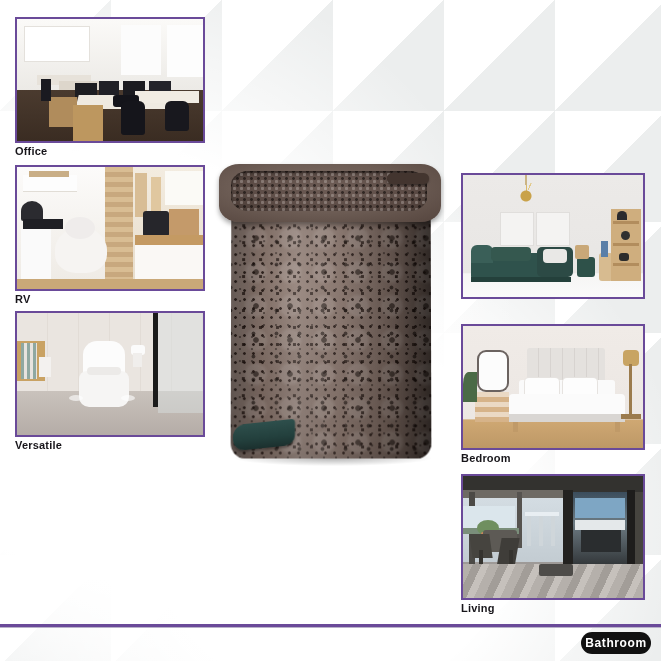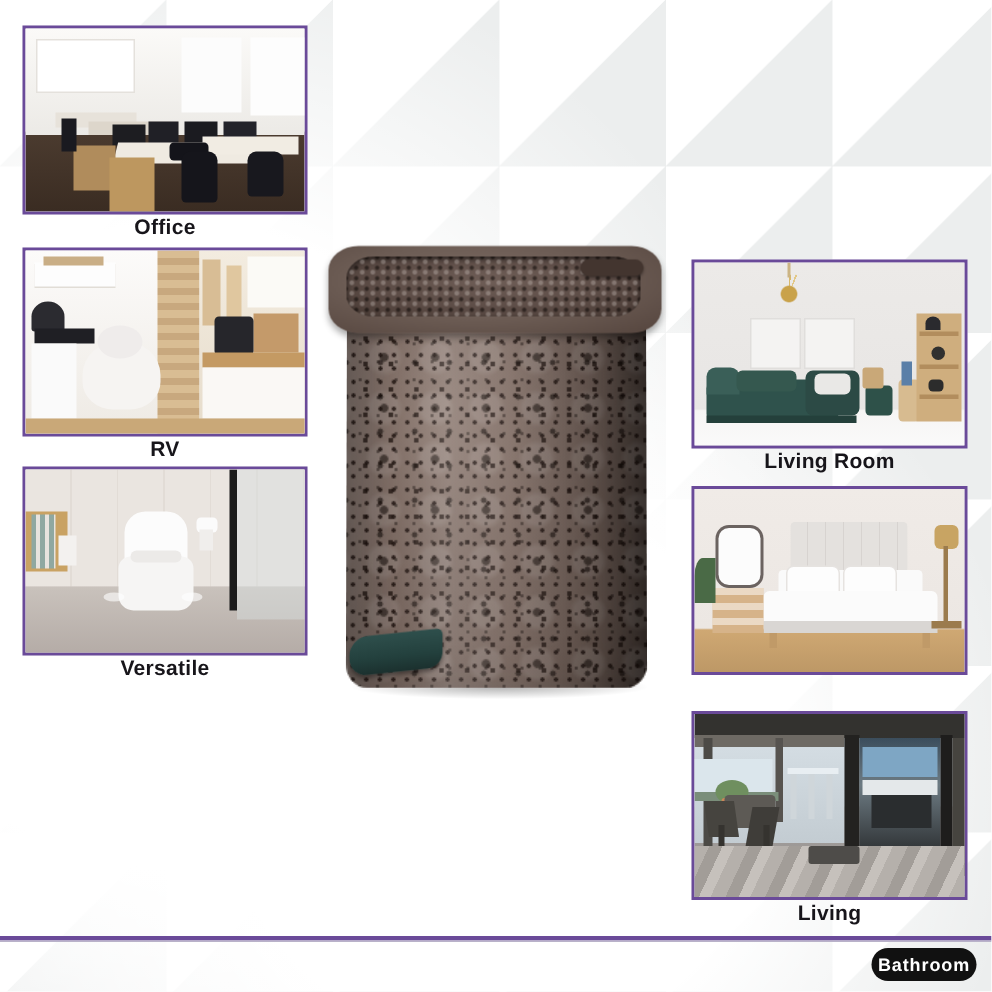--- a/index.html
+++ b/index.html
@@ -33,22 +33,22 @@
   .frame{
     position:absolute;
     border:2px solid #6a4a99;
     box-sizing:border-box;
     background:#f2f2f2;
     overflow:hidden;
   }
   .frame .scene{position:absolute;left:0;top:0;width:100%;height:100%;}
   .caption{
     position:absolute;
-    text-align:center;
-    font-size:14px;
+    text-align:left;
+    font-size:11px;
     font-weight:bold;
     color:#17151a;
     letter-spacing:.2px;
     line-height:11px;
     white-space:nowrap;
   }
   
   #title{
     position:absolute;left:28px;top:498px;
     font-size:49px;
@@ -256,21 +256,20 @@
       <div class="sk" style="left:138px;top:66px;width:7px;height:16px;background:#5a7fa8;"></div>
       <div class="sk" style="left:148px;top:34px;width:30px;height:72px;background:#cfae7e;"></div>
       <div class="sk" style="left:150px;top:46px;width:26px;height:3px;background:#b28d5d;"></div>
       <div class="sk" style="left:150px;top:68px;width:26px;height:3px;background:#b28d5d;"></div>
       <div class="sk" style="left:150px;top:88px;width:26px;height:3px;background:#b28d5d;"></div>
       <div class="sk" style="left:154px;top:36px;width:10px;height:9px;background:#2a2a2e;border-radius:50% 50% 0 0;"></div>
       <div class="sk" style="left:158px;top:56px;width:9px;height:9px;background:#30302f;border-radius:50%;"></div>
       <div class="sk" style="left:156px;top:78px;width:10px;height:8px;background:#2c2c2c;border-radius:3px;"></div>
     </div>
   </div>
-  <div class="caption" style="left:461px;top:302px;width:184px;">Living Room</div>
 
   <div class="frame" style="left:461px;top:324px;width:184px;height:126px;">
     <div class="scene" style="background:linear-gradient(to bottom,#f0ebe7 0%,#ece7e3 76%,#cfa873 77%,#bd9866 100%);">
       <div class="sk" style="left:64px;top:22px;width:78px;height:34px;background:#e6e3e0;border-radius:3px;
            background-image:repeating-linear-gradient(to right,#e4e1de 0 11px,#d7d3d0 11px 12px);"></div>
       <div class="sk" style="left:56px;top:54px;width:96px;height:36px;background:#fafafa;border-radius:3px;"></div>
       <div class="sk" style="left:62px;top:52px;width:34px;height:20px;background:#fdfdfd;border-radius:4px;box-shadow:0 0 0 1px #e6e3e0;"></div>
       <div class="sk" style="left:100px;top:52px;width:34px;height:20px;background:#fdfdfd;border-radius:4px;box-shadow:0 0 0 1px #e6e3e0;"></div>
       <div class="sk" style="left:46px;top:68px;width:116px;height:24px;background:#fbfbfb;border-radius:4px;"></div>
       <div class="sk" style="left:46px;top:88px;width:116px;height:8px;background:#d9d6d3;"></div>
@@ -278,20 +277,21 @@
       <div class="sk" style="left:152px;top:96px;width:5px;height:10px;background:#c09a68;"></div>
       <div class="sk" style="left:16px;top:26px;width:28px;height:38px;background:#fcfcfc;border-radius:7px;box-shadow:0 0 0 2px #6b6360;"></div>
       <div class="sk" style="left:12px;top:66px;width:34px;height:30px;background:#d6b389;"></div>
       <div class="sk" style="left:12px;top:66px;width:34px;height:30px;background:repeating-linear-gradient(to bottom,rgba(255,255,255,.5) 0 5px, rgba(0,0,0,0) 5px 10px);"></div>
       <div class="sk" style="left:0;top:46px;width:14px;height:30px;background:#4a6a46;border-radius:40% 0 0 0;"></div>
       <div class="sk" style="left:160px;top:24px;width:16px;height:16px;background:#c8a463;border-radius:4px;"></div>
       <div class="sk" style="left:166px;top:38px;width:3px;height:52px;background:#9b7b4d;"></div>
       <div class="sk" style="left:158px;top:88px;width:20px;height:5px;background:#9b7b4d;"></div>
     </div>
   </div>
+  <div class="caption" style="left:461px;top:453px;width:184px;">Bedroom</div>
 
   <div class="frame" style="left:461px;top:474px;width:184px;height:126px;">
     <div class="scene" style="background:linear-gradient(to bottom,#cfd6da 0%,#b8bfc4 50%,#a9a5a2 51%,#8e8a88 100%);">
       <div class="sk" style="left:0;top:0;width:100px;height:86px;background:linear-gradient(to bottom,#d9e2e8,#c3ccd2);"></div>
       <div class="sk" style="left:0;top:0;width:184px;height:16px;background:#33322f;"></div>
       <div class="sk" style="left:0;top:14px;width:100px;height:8px;background:#6e6a64;"></div>
       <div class="sk" style="left:6px;top:16px;width:6px;height:72px;background:#4c4a46;"></div>
       <div class="sk" style="left:54px;top:16px;width:5px;height:56px;background:#56534f;"></div>
       <div class="sk" style="left:0;top:30px;width:52px;height:22px;background:#dbe6ec;"></div>
       <div class="sk" style="left:0;top:52px;width:56px;height:6px;background:#7a8e7a;"></div>

